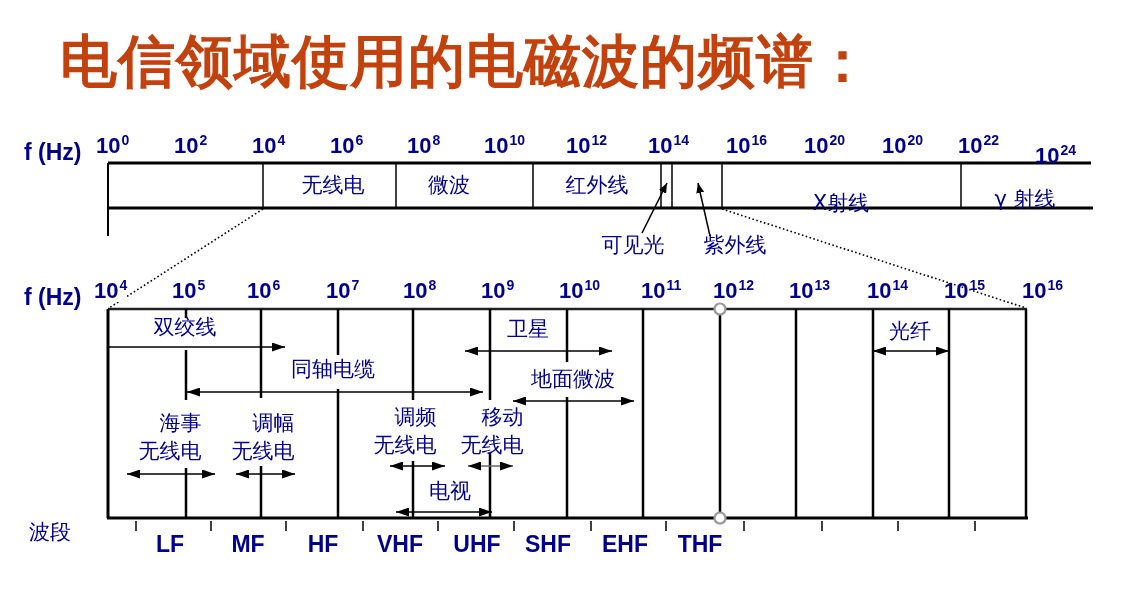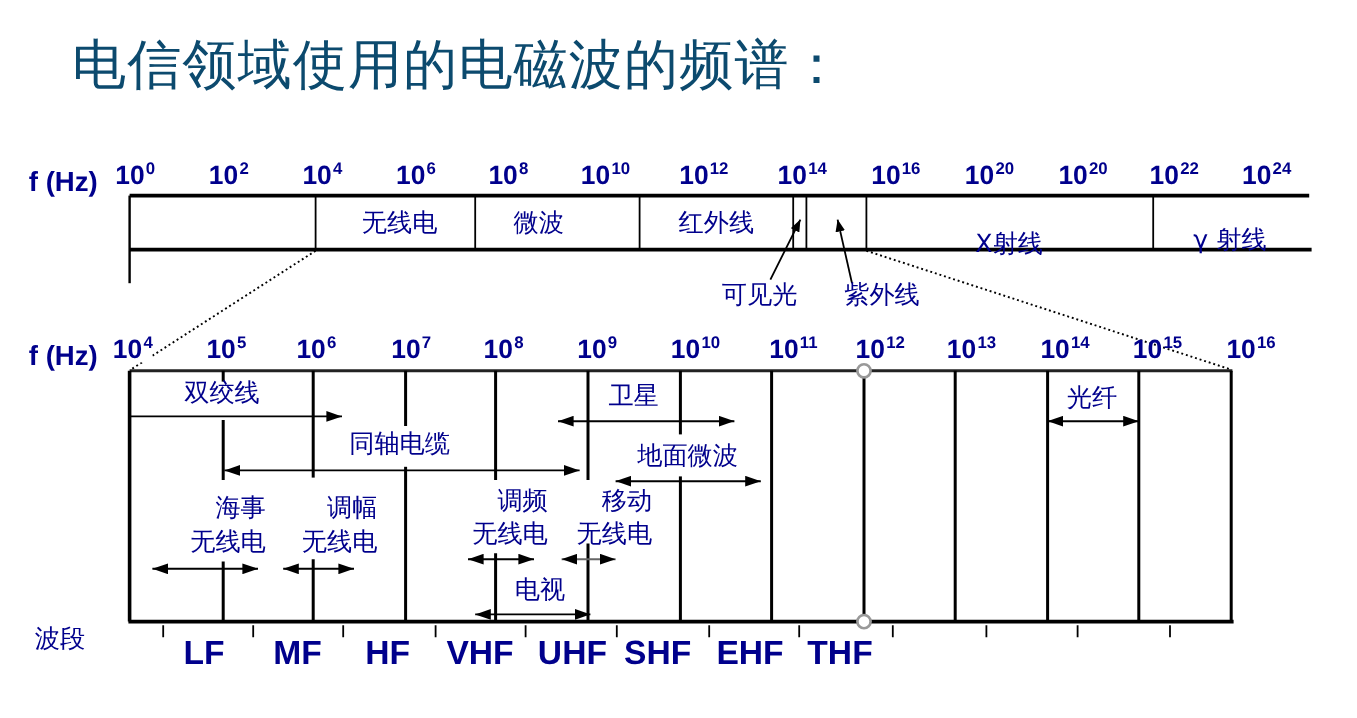--- a/index.html
+++ b/index.html
@@ -10,25 +10,25 @@
       background: #ffffff;
       overflow: hidden;
       font-family: "DejaVu Sans", "Liberation Sans", sans-serif;
       color: #00008C;
     }
     #lines { position: absolute; left: 0; top: 0; }
     .title {
       position: absolute;
       left: 60px;
       top: 24px;
-      font-size: 45px;
-      font-weight: normal;
+      font-size: 57px;
+      font-weight: bold;
       letter-spacing: 1px;
       white-space: nowrap;
-      color: #0c4a6e;
+      color: #c2410c;
     }
     .axis-name {
       position: absolute;
       left: 24px;
       font-family: "Liberation Sans", sans-serif;
       font-size: 23px;
       font-weight: bold;
       transform: translateY(-50%);
       white-space: nowrap;
       text-align: center;
@@ -51,27 +51,27 @@
       margin-left: 1px;
     }
     .t {
       position: absolute;
       transform: translate(-50%, -50%);
       white-space: nowrap;
       font-size: 21px;
       line-height: 1.2;
       text-align: right;
     }
-    .svc { font-size: 21px; line-height: 28px; margin-left: 20px; }
+    .svc { font-size: 21px; line-height: 28px; }
     .band {
       position: absolute;
       transform: translate(-50%, -50%);
       font-family: "Liberation Sans", sans-serif;
       font-weight: bold;
-      font-size: 28px;
+      font-size: 23px;
       white-space: nowrap;
     }
     .bandname {
       position: absolute;
       transform: translate(-50%, -50%);
       font-size: 21px;
       white-space: nowrap;
     }
     .wbg { background: #ffffff; }
   </style>
@@ -182,21 +182,21 @@
     <span class="tick" style="left:252px;top:146px"><span>10</span><sup>4</sup></span>
     <span class="tick" style="left:330px;top:146px"><span>10</span><sup>6</sup></span>
     <span class="tick" style="left:407px;top:146px"><span>10</span><sup>8</sup></span>
     <span class="tick" style="left:484px;top:146px"><span>10</span><sup>10</sup></span>
     <span class="tick" style="left:566px;top:146px"><span>10</span><sup>12</sup></span>
     <span class="tick" style="left:648px;top:146px"><span>10</span><sup>14</sup></span>
     <span class="tick" style="left:726px;top:146px"><span>10</span><sup>16</sup></span>
     <span class="tick" style="left:804px;top:146px"><span>10</span><sup>20</sup></span>
     <span class="tick" style="left:882px;top:146px"><span>10</span><sup>20</sup></span>
     <span class="tick" style="left:958px;top:146px"><span>10</span><sup>22</sup></span>
-    <span class="tick" style="left:1035px;top:146px"><span>10</span><sup>24</sup></span>
+    <span class="tick" style="left:1035px;top:156px"><span>10</span><sup>24</sup></span>
   </div>
 
   <span class="t" style="left:333px;top:186px">无线电</span>
   <span class="t" style="left:449px;top:186px">微波</span>
   <span class="t" style="left:597px;top:186px">红外线</span>
   <span class="t" style="left:841px;top:204px">X射线</span>
   <span class="t" style="left:1025px;top:200px">γ 射线</span>
 
   <span class="t" style="left:633px;top:246px">可见光</span>
   <span class="t" style="left:735px;top:246px">紫外线</span>

